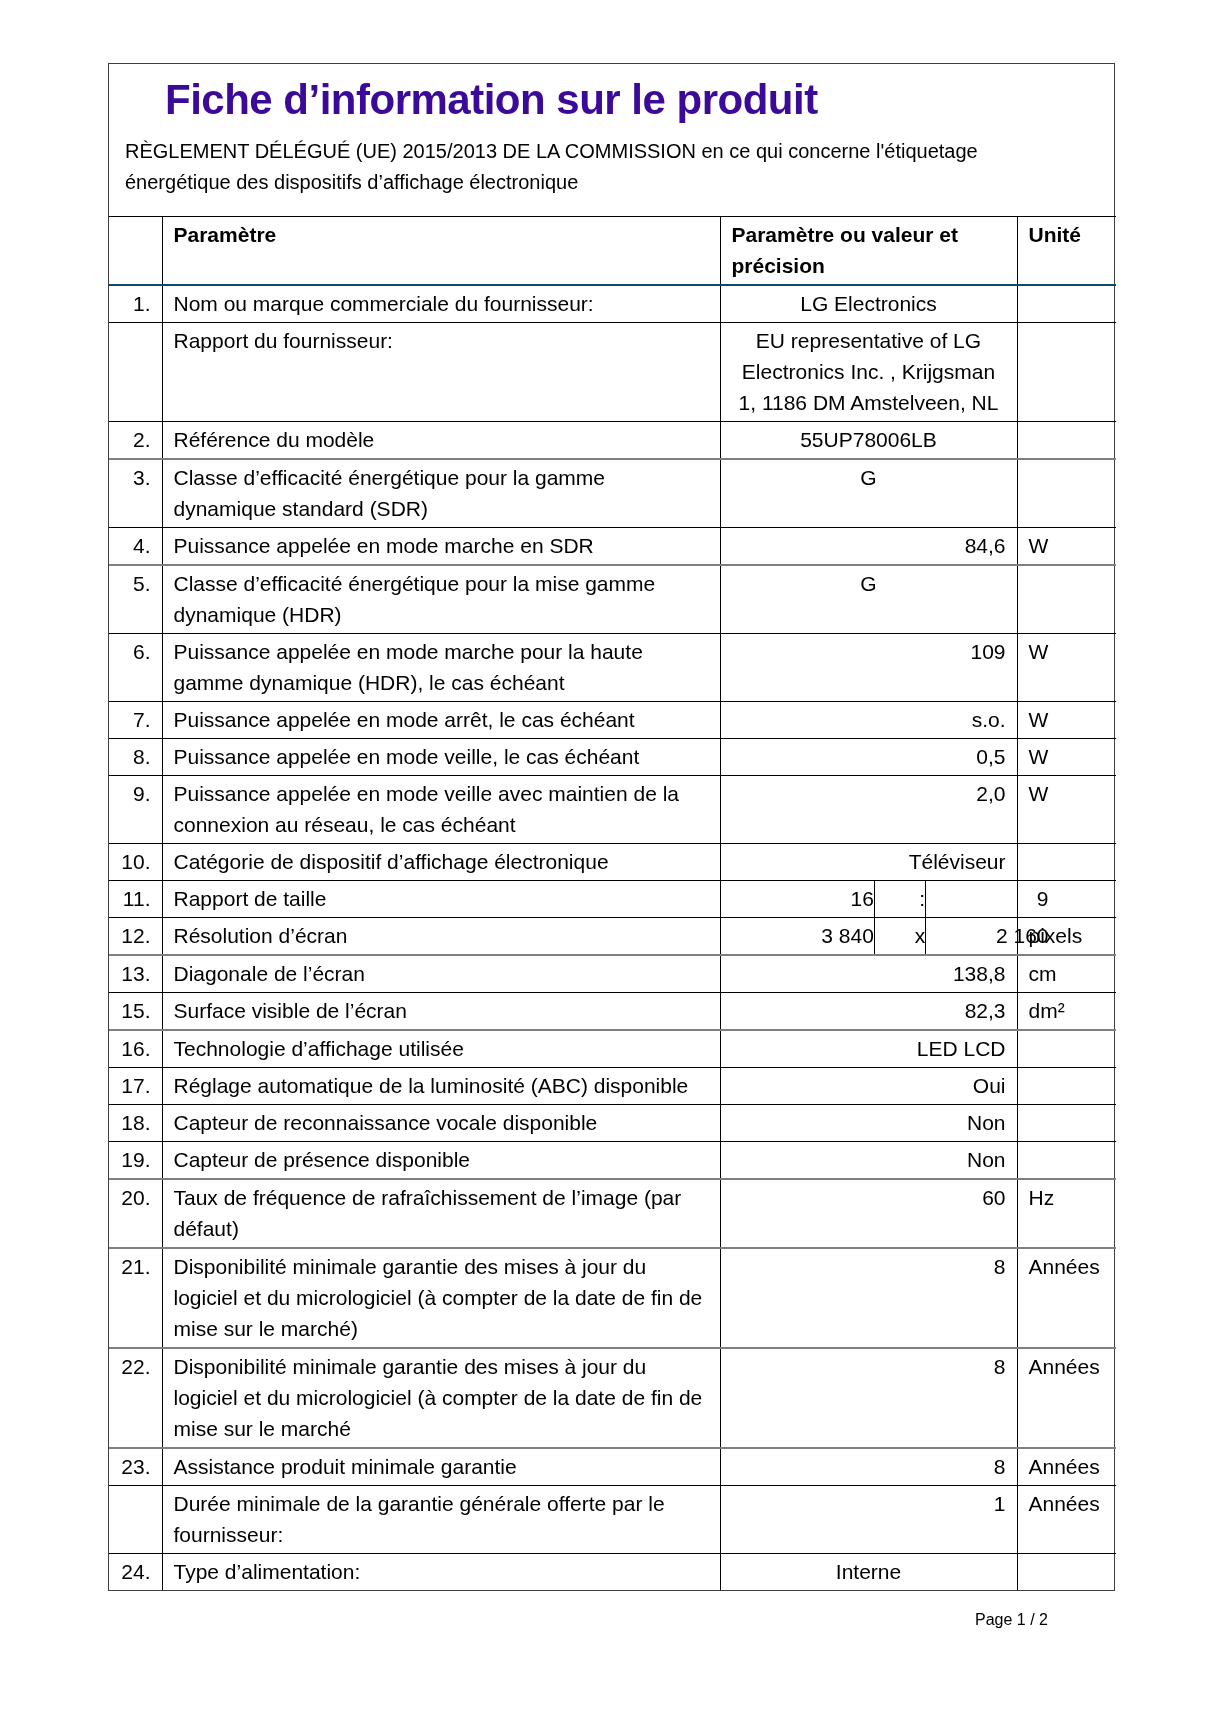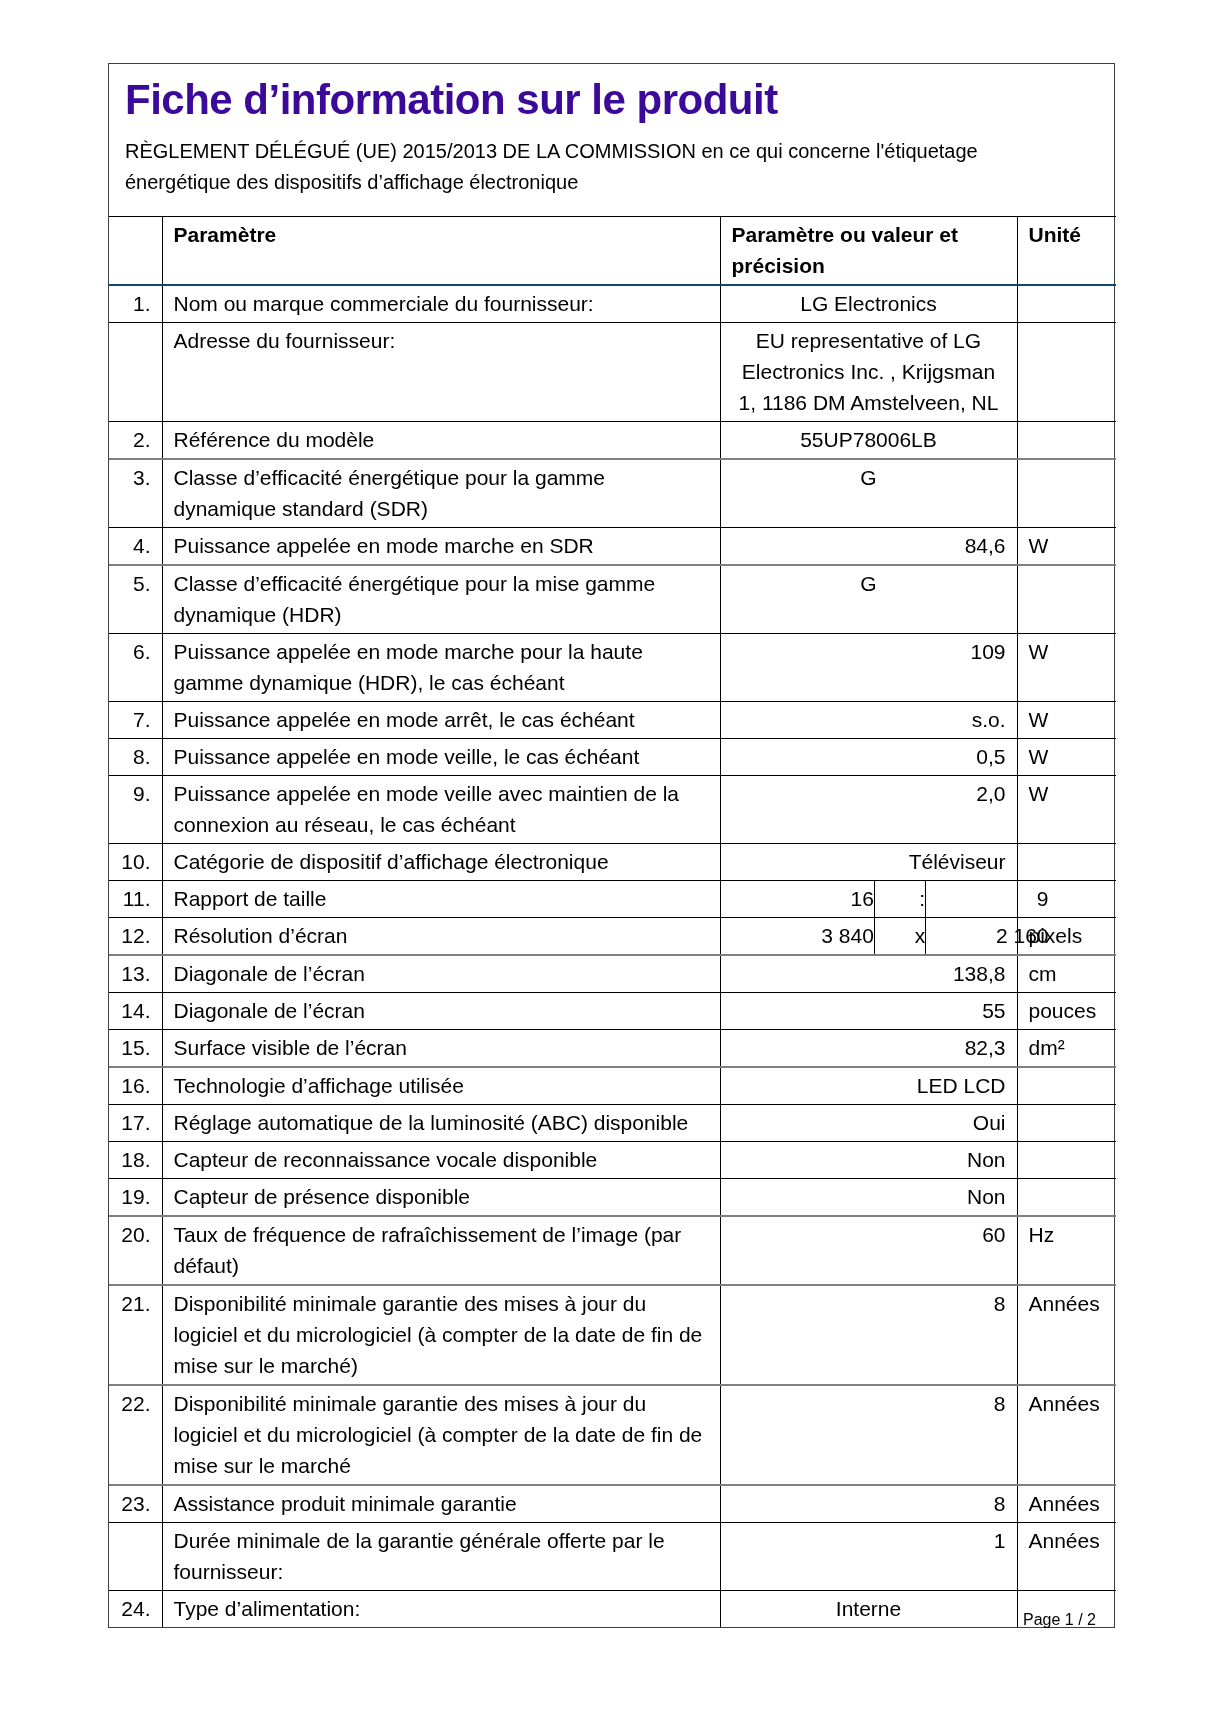--- a/index.html
+++ b/index.html
@@ -24,29 +24,29 @@
   td.cell-value.v-right{text-align:right;}
   td.cell-value.v-left{text-align:center;}
   td.cell-value.v-split{padding:0;}
   .split{display:flex;width:100%;height:100%;text-align:right;padding-left:32px;}
   .split > span{display:block;padding:2px 0 3px 0;}
   .split .s-a{flex:0 0 41%;}
   .split .s-b{flex:0 0 17%;border-left:1px solid #000;border-right:1px solid #000;}
   .split .s-c{flex:1 1 auto;}
   .footer{position:absolute;left:108px;top:1610px;width:940px;
           text-align:right;font-size:16px;line-height:20px;
-          font-family:"Liberation Sans",sans-serif;color:#000;margin-left:48px;}
+          font-family:"Liberation Sans",sans-serif;color:#000;}
 </style>
 </head>
 <body>
 
 <div class="page">
   <div class="sheet">
     <div class="header-block">
-      <h1 class="doc-title" style="color: rgb(59, 10, 152);">Fiche d’information sur le produit</h1>
+      <h1 class="doc-title" style="color: rgb(59, 10, 152); margin-left: 40px;">Fiche d’information sur le produit</h1>
       <p class="doc-subtitle">RÈGLEMENT DÉLÉGUÉ (UE) 2015/2013 DE LA COMMISSION en ce qui concerne l'étiquetage énergétique des dispositifs d’affichage électronique</p>
     </div>
     <table class="fiche">
       <colgroup>
         <col style="width:53px">
           <col style="width:558px">
           <col style="width:297px">
           <col style="width:99px">
       </colgroup>
       <thead>
@@ -59,21 +59,21 @@
       </thead>
       <tbody id="fiche-body">
           <tr>
             <td class="cell-num">1.</td>
             <td class="cell-param">Nom ou marque commerciale du fournisseur:</td>
             <td class="cell-value v-left">LG Electronics</td>
             <td class="cell-unit"></td>
           </tr>
           <tr>
             <td class="cell-num"></td>
-            <td class="cell-param">Adresse du fournisseur:</td>
+            <td class="cell-param">Rapport du fournisseur:</td>
             <td class="cell-value v-left">EU representative of LG Electronics Inc. , Krijgsman 1, 1186 DM Amstelveen, NL</td>
             <td class="cell-unit"></td>
           </tr>
           <tr>
             <td class="cell-num">2.</td>
             <td class="cell-param">Référence du modèle</td>
             <td class="cell-value v-left">55UP78006LB</td>
             <td class="cell-unit"></td>
           </tr>
           <tr class="sep">
@@ -148,26 +148,20 @@
             </td>
             <td class="cell-unit">pixels</td>
           </tr>
           <tr class="sep">
             <td class="cell-num">13.</td>
             <td class="cell-param">Diagonale de l’écran</td>
             <td class="cell-value v-right">138,8</td>
             <td class="cell-unit">cm</td>
           </tr>
           <tr>
-            <td class="cell-num">14.</td>
-            <td class="cell-param">Diagonale de l’écran</td>
-            <td class="cell-value v-right">55</td>
-            <td class="cell-unit">pouces</td>
-          </tr>
-          <tr>
             <td class="cell-num">15.</td>
             <td class="cell-param">Surface visible de l’écran</td>
             <td class="cell-value v-right">82,3</td>
             <td class="cell-unit">dm²</td>
           </tr>
           <tr class="sep">
             <td class="cell-num">16.</td>
             <td class="cell-param">Technologie d’affichage utilisée</td>
             <td class="cell-value v-right">LED LCD</td>
             <td class="cell-unit"></td>

